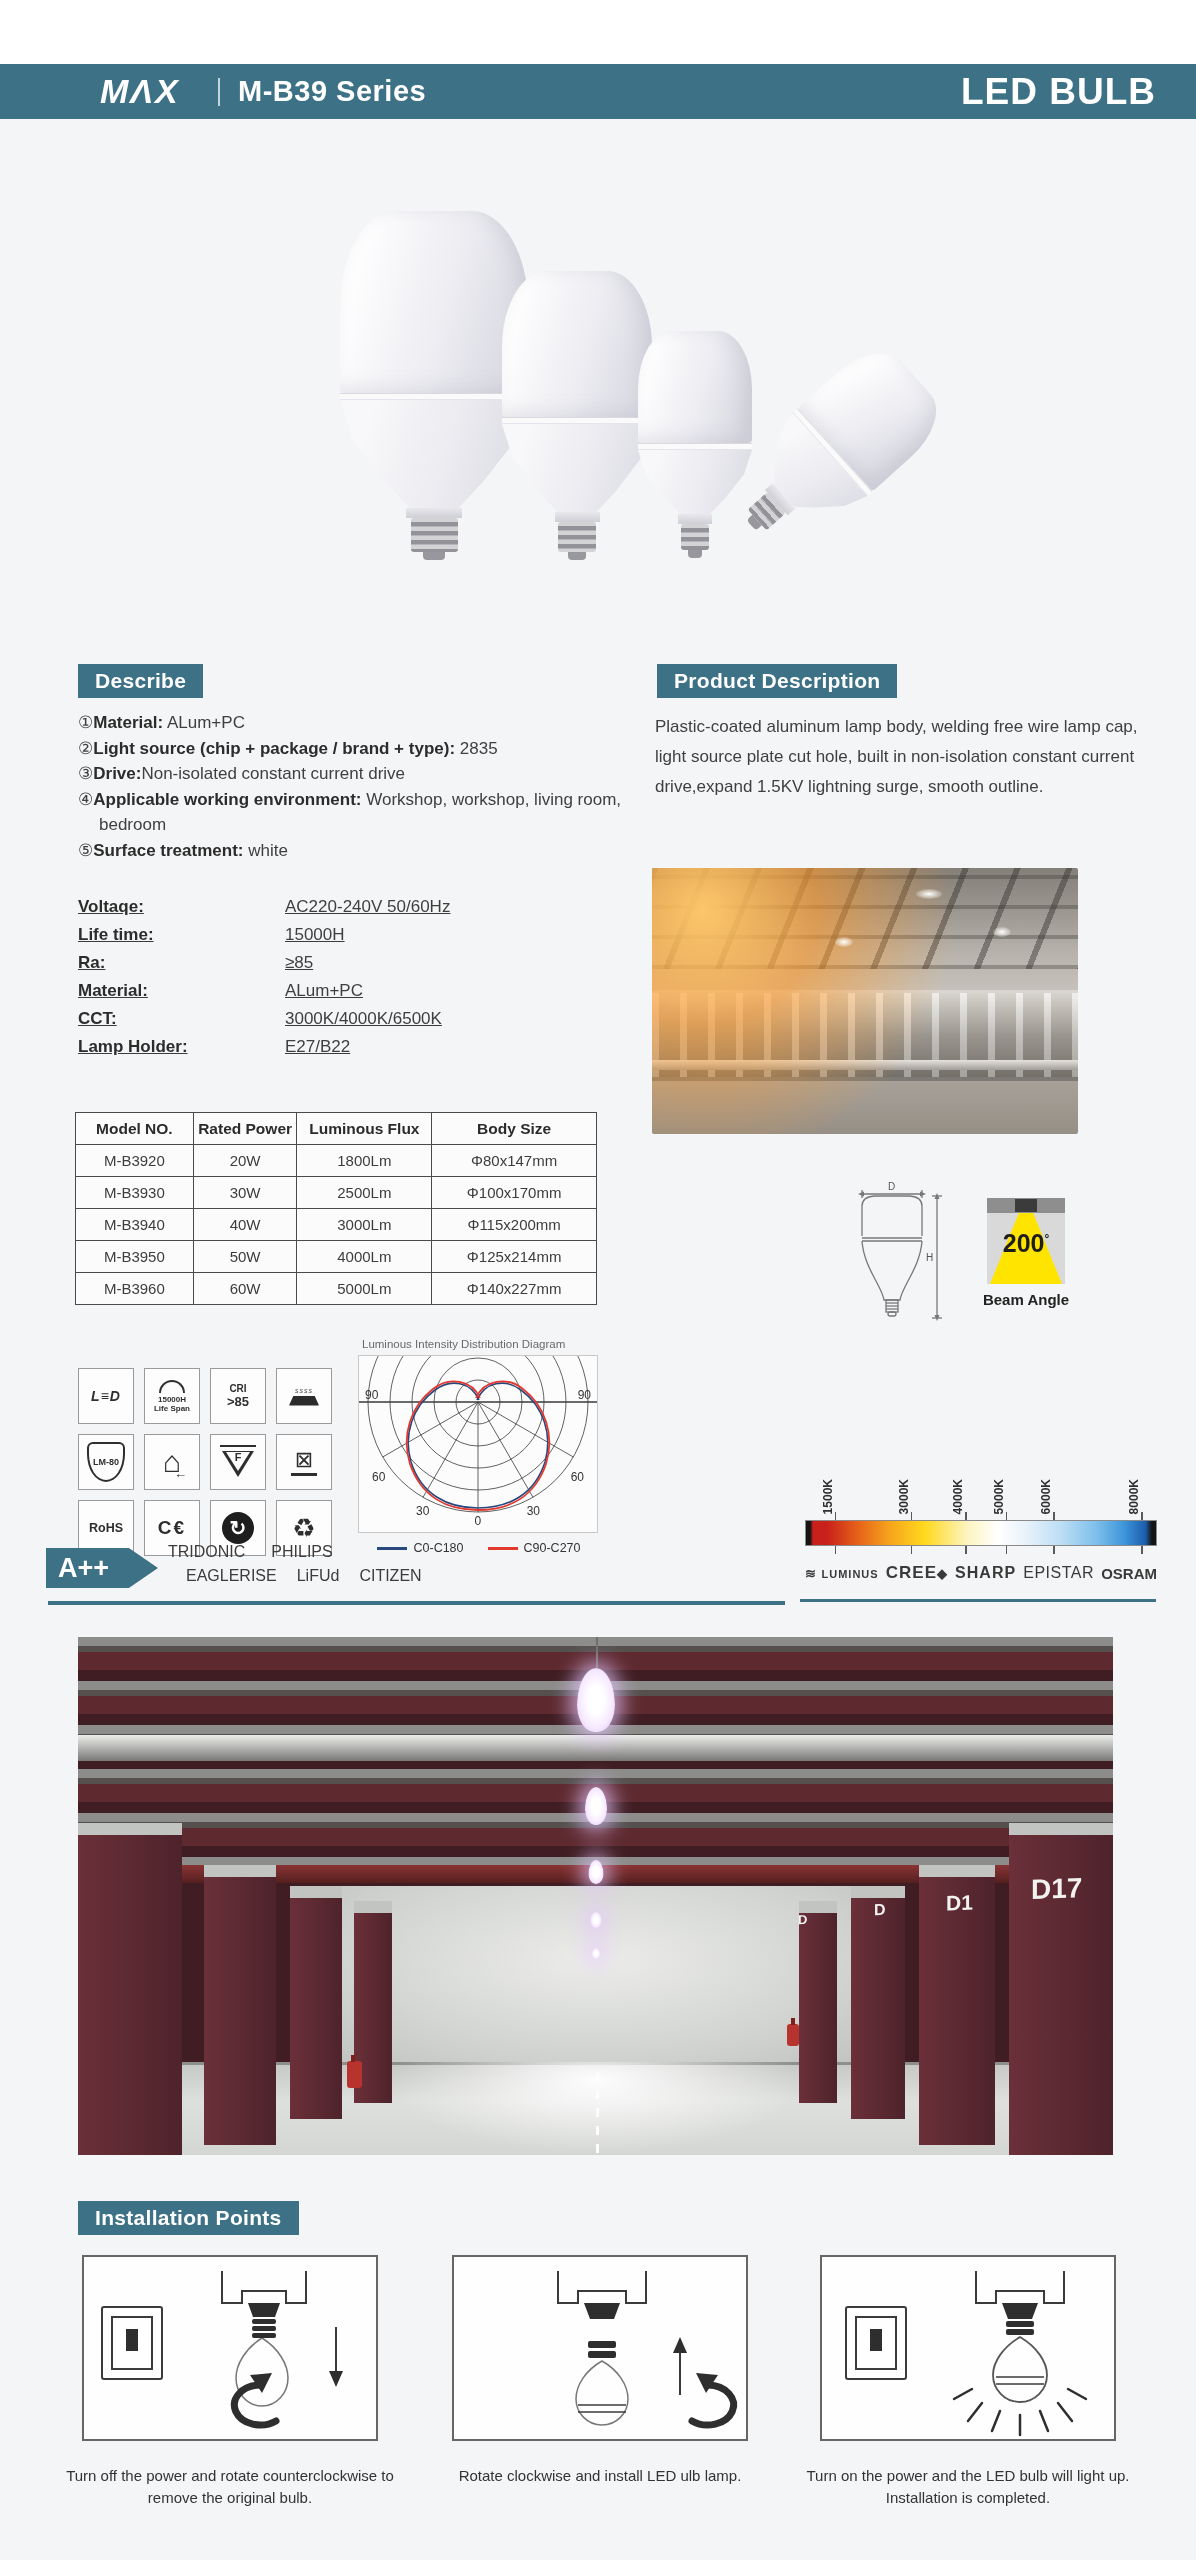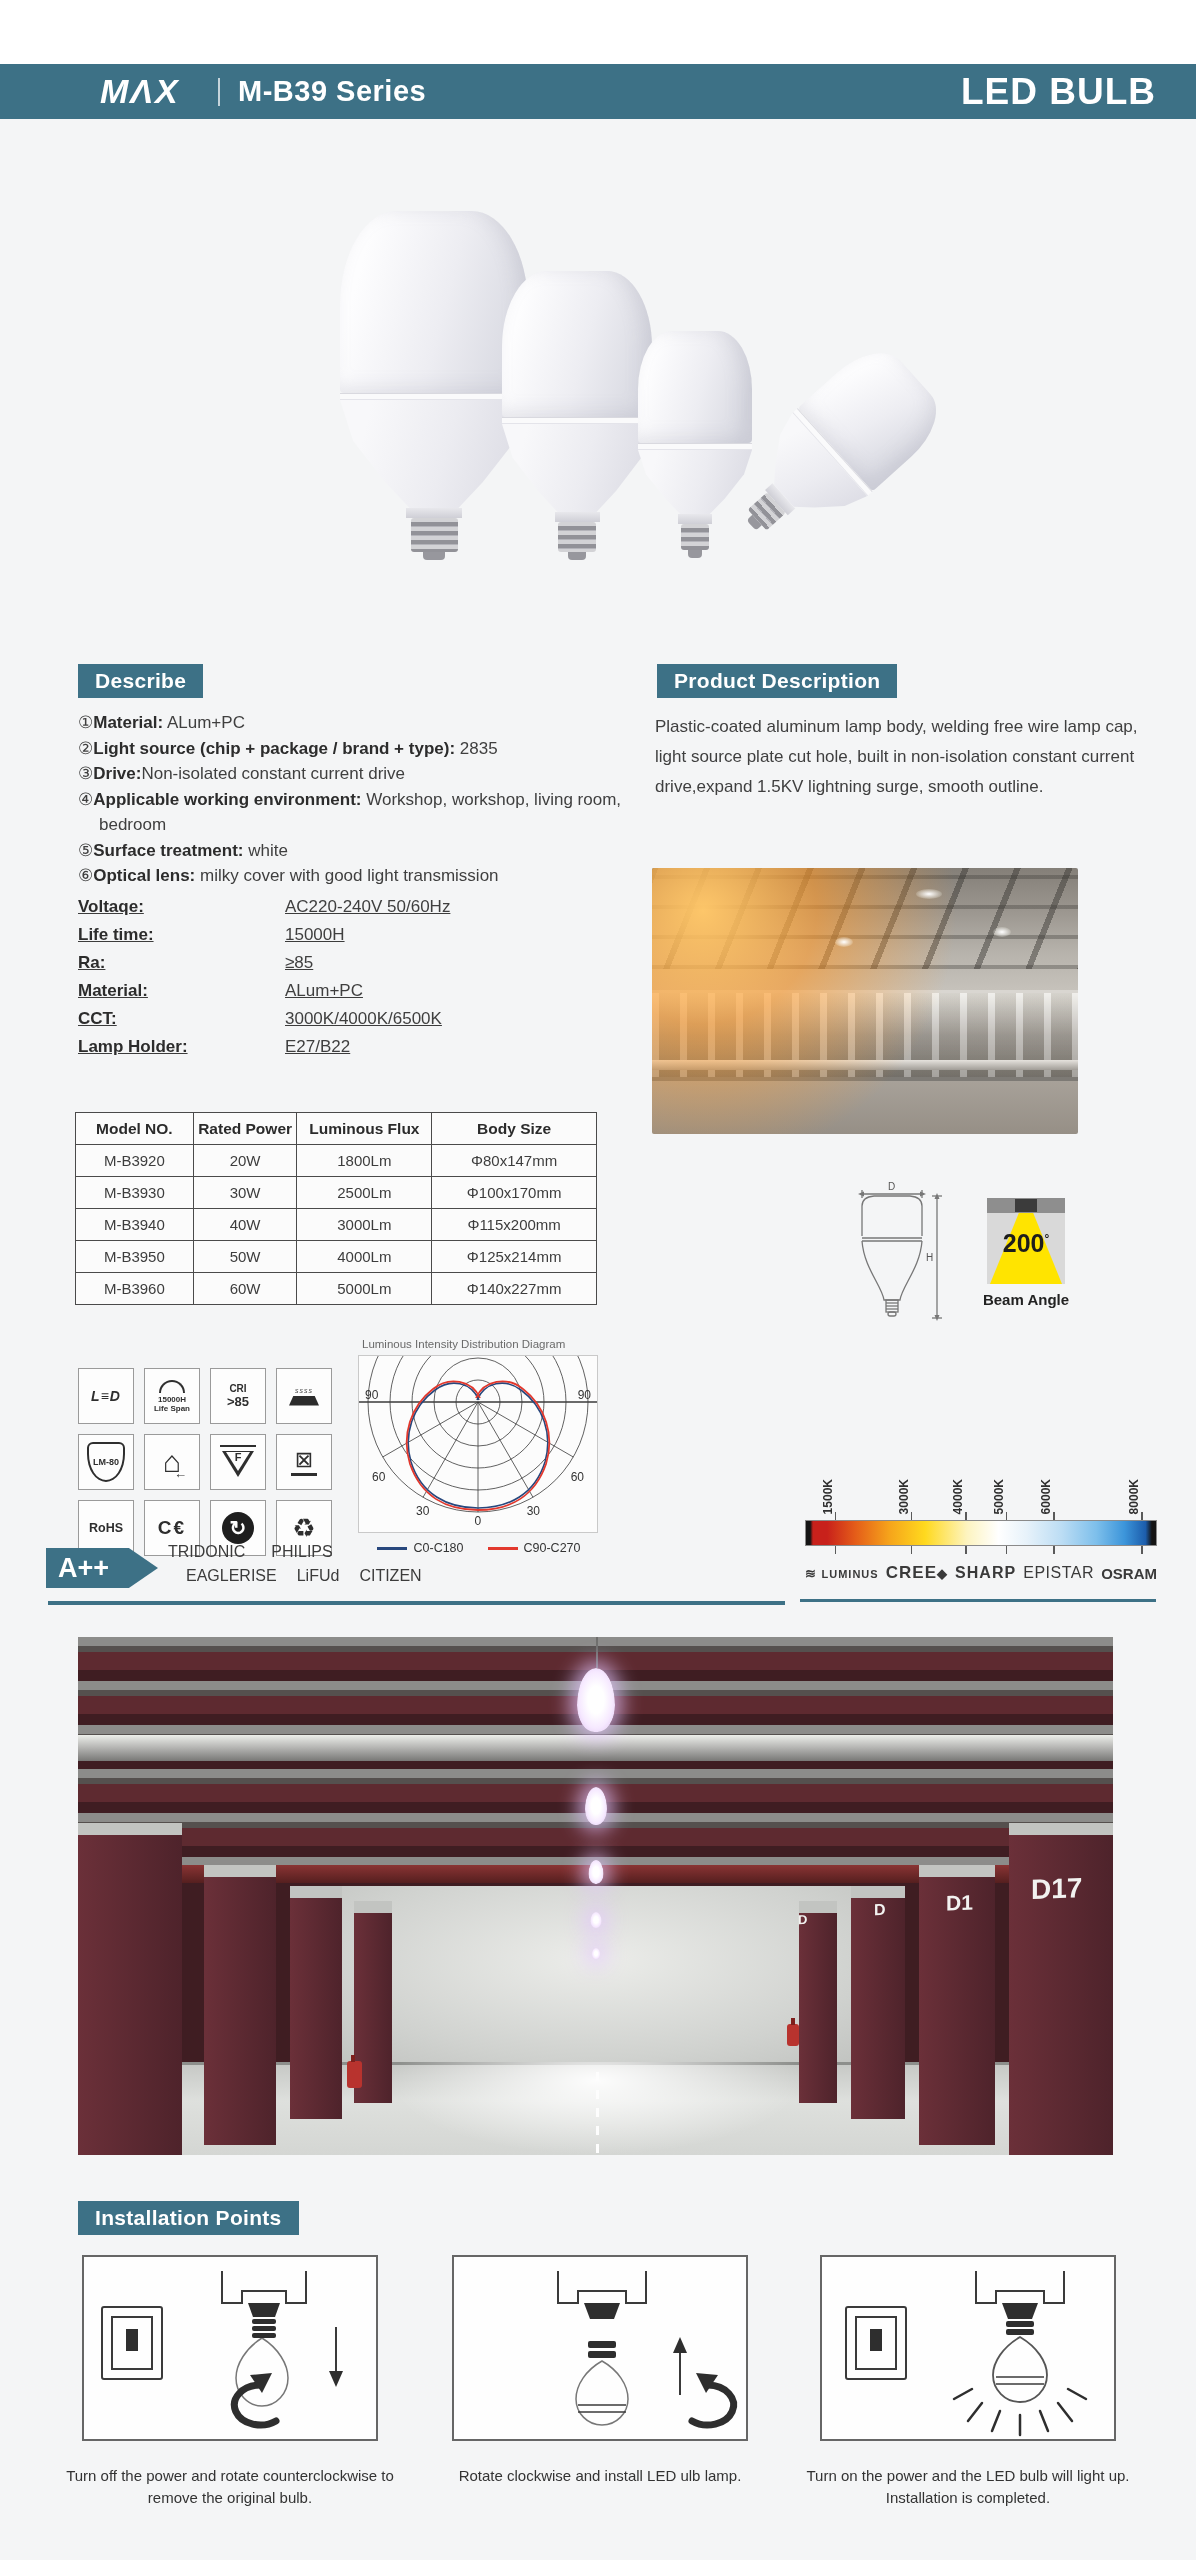--- a/index.html
+++ b/index.html
@@ -267,21 +267,20 @@
       <p class="d-item"><span>①</span><b>Material:</b><span> ALum+PC</span></p>
 
       <p class="d-item"><span>②</span><b>Light source (chip + package / brand + type):</b><span> 2835</span></p>
 
       <p class="d-item"><span>③</span><b>Drive:</b><span>Non-isolated constant current drive</span></p>
 
       <p class="d-item"><span>④</span><b>Applicable working environment:</b><span>  Workshop, workshop, living room, bedroom</span></p>
 
       <p class="d-item"><span>⑤</span><b>Surface treatment:</b><span> white</span></p>
 
-      <p class="d-item"><span>⑥</span><b>Optical lens:</b><span> milky cover with good light transmission</span></p>
     </div>
   <div class="d-specs">
 
       <div class="spec-row">
         <span class="spec-label">Voltaqe:</span>
         <span class="spec-value">AC220-240V 50/60Hz</span>
       </div>
 
       <div class="spec-row">
         <span class="spec-label">Life time:</span>

